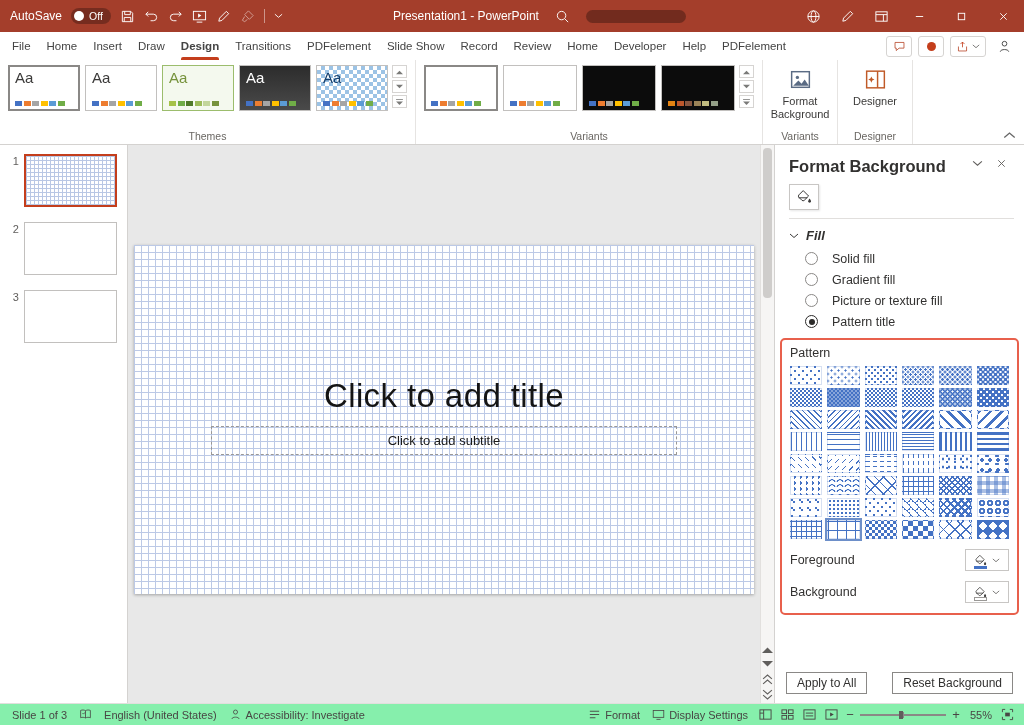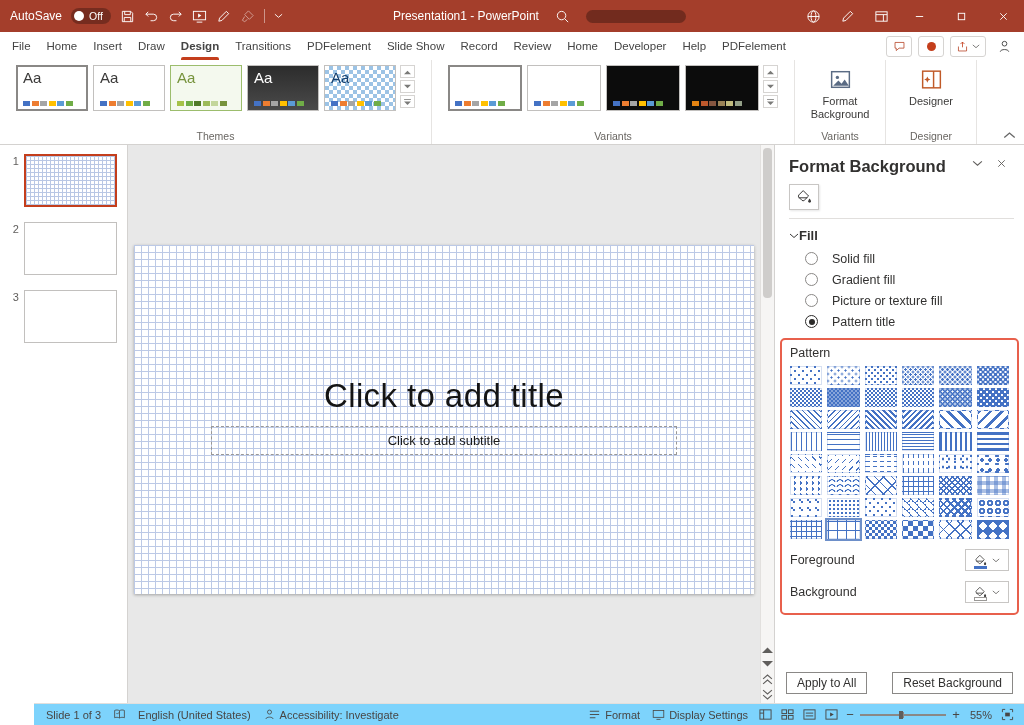--- a/index.html
+++ b/index.html
@@ -35,21 +35,21 @@
   .tab-right { margin-left:auto; display:flex; align-items:center; gap:6px; padding-right:8px; }
   .pill-btn { height:21px; min-width:26px; border:1px solid #d6d4d2; border-radius:3px; display:flex; align-items:center; justify-content:center; gap:3px; background:#fff; padding:0 5px; }
   .pill-btn .ic { width:13px; height:13px; color:#B7472A; }
   .rec-dot { width:9px; height:9px; border-radius:50%; background:#C43E1C; }
   .share-chev { width:8px; height:5px; color:#605e5c; }
   .presenter { width:24px; height:22px; display:flex; align-items:center; justify-content:center; color:#444; }
   .presenter .ic { width:15px; height:15px; }
 
   
   .ribbon { height:85px; background:#fff; border-bottom:1px solid #d4d2d0; display:flex; position:relative; }
-  .rgroup { position:relative; padding:5px 16px 17px; border-right:1px solid #e6e4e2; display:flex; }
+  .rgroup { position:relative; padding:5px 8px 17px; border-right:1px solid #e6e4e2; display:flex; }
   .glabel { position:absolute; left:0; right:0; bottom:2px; text-align:center; font-size:10.5px; color:#696662; }
   .rrow { display:flex; align-items:flex-start; }
   .themes, .variants { display:flex; gap:5px; }
   .theme { width:72px; height:46px; border:1px solid #c2c0be; background:#fff; padding:4px 6px; display:flex; flex-direction:column; justify-content:space-between; }
   .theme.sel, .variant.sel { border:2px solid #8a8886; padding:3px 5px; }
   .aa { font-size:15px; color:#3b3a39; line-height:1; }
   .strip { display:flex; gap:1.5px; }
   .strip i { width:7px; height:5px; display:block; }
   .t-green { background:#f4f9ee; border-color:#9cbd6d; }
   .t-green .aa { color:#76933c; }
@@ -91,21 +91,21 @@
 
   
   .pane { width:250px; background:#fff; border-left:1px solid #d4d2d0; position:relative; font-size:12.5px; color:#323130; }
   .pane-head { display:flex; align-items:center; padding:12px 10px 0 14px; gap:6px; }
   .pane-title { font-size:16.5px; font-weight:700; color:#323130; flex:1; }
   .ph-icon { width:18px; height:18px; color:#605e5c; align-items:center; justify-content:center; }
   .ph-icon .ic { width:11px; height:11px; }
   .pane-tab { margin:8px 0 0 14px; width:30px; height:26px; border:1px solid #c8c6c4; background:#fff; display:flex; align-items:center; justify-content:center; color:#3b3a39; box-shadow:1px 1px 2px rgba(0,0,0,.1); }
   .pane-tab .ic { width:16px; height:16px; }
   .pane-div { height:1px; background:#e1dfdd; margin:8px 10px 0 14px; }
-  .sect-head { display:flex; align-items:center; margin:8px 0 8px 14px; font-weight:700; font-size:13px; height:17px; }
+  .sect-head { display:flex; align-items:center; gap:7px; margin:8px 0 8px 14px; font-weight:700; font-size:13px; height:17px;font-style:italic; }
   .sect-head .chev { width:10px; height:6px; color:#3b3a39; }
   .radio-row { display:flex; align-items:center; gap:14px; margin:0 0 8px 30px; height:13px; }
   .radio { width:13px; height:13px; border:1px solid #8a8886; border-radius:50%; position:relative; background:#fff; flex:none; }
   .radio.on { border-color:#2b2a29; }
   .radio.on::after { content:""; position:absolute; inset:2.5px; background:#2b2a29; border-radius:50%; }
   .chk-row { display:flex; align-items:center; gap:8px; margin:2px 0 0 14px; height:14px; }
   .chk { width:13px; height:13px; border:1px solid #8a8886; background:#fff; flex:none; }
   .pattern-section { margin:10px 5px 0 5px; border:2px solid var(--ann); border-radius:5px; padding:6px 8px 10px 8px; }
   .p-label { font-size:12.5px; color:#323130; margin-bottom:6px; }
   #pattern-grid { display:grid; grid-template-columns:repeat(6,1fr); gap:3px 5px; }
@@ -114,21 +114,21 @@
   .fgbg-row { display:flex; align-items:center; justify-content:space-between; margin-top:10px; height:22px; }
   .color-btn { width:44px; height:22px; border:1px solid #c8c6c4; background:#fff; display:flex; align-items:center; justify-content:center; gap:5px; }
   .cbi { width:13px; height:13px; color:#3b3a39; position:relative; }
   .cbi::after { content:""; position:absolute; left:0; right:0; bottom:-2px; height:3px; background:var(--pblue); }
   .cbi.bg-bar::after { background:#fff; border:1px solid #9a9896; height:2px; }
   .cchev { width:8px; height:5px; color:#605e5c; }
   .pane-actions { position:absolute; left:11px; right:11px; bottom:9px; display:flex; justify-content:space-between; }
   .act-btn { border:1px solid #8a8886; background:#fff; font-size:12px; color:#323130; padding:3px 10px; font-family:inherit; }
 
   
-  .statusbar { height:22px; background:#7dd3fc; border-top:1px solid #e1dfdd; display:flex; align-items:center; font-size:11px; color:#484644; padding:0 6px;margin-left:34px; }
+  .statusbar { height:22px; background:#86efac; border-top:1px solid #e1dfdd; display:flex; align-items:center; font-size:11px; color:#484644; padding:0 6px; }
   .sb-item { display:flex; align-items:center; gap:4px; padding:0 6px; white-space:nowrap; }
   .sb-icon { width:13px; height:13px; color:#484644; flex:none; }
   .sb-right { margin-left:auto; display:flex; align-items:center; }
   .viewbtn { width:22px; height:20px; display:flex; align-items:center; justify-content:center; color:#484644; }
   .viewbtn .ic { width:13px; height:13px; }
   .zoom-sign { width:16px; text-align:center; font-size:13px; color:#484644; }
   .zslider { width:86px; height:12px; position:relative; margin:0 2px; }
   .ztrack { position:absolute; top:5.5px; left:0; right:0; height:1.5px; background:#8a8886; }
   .znotch { position:absolute; left:50%; top:3px; width:1px; height:6px; background:#8a8886; }
   .zthumb { position:absolute; left:45%; top:2px; width:4px; height:8px; background:#605e5c; }

